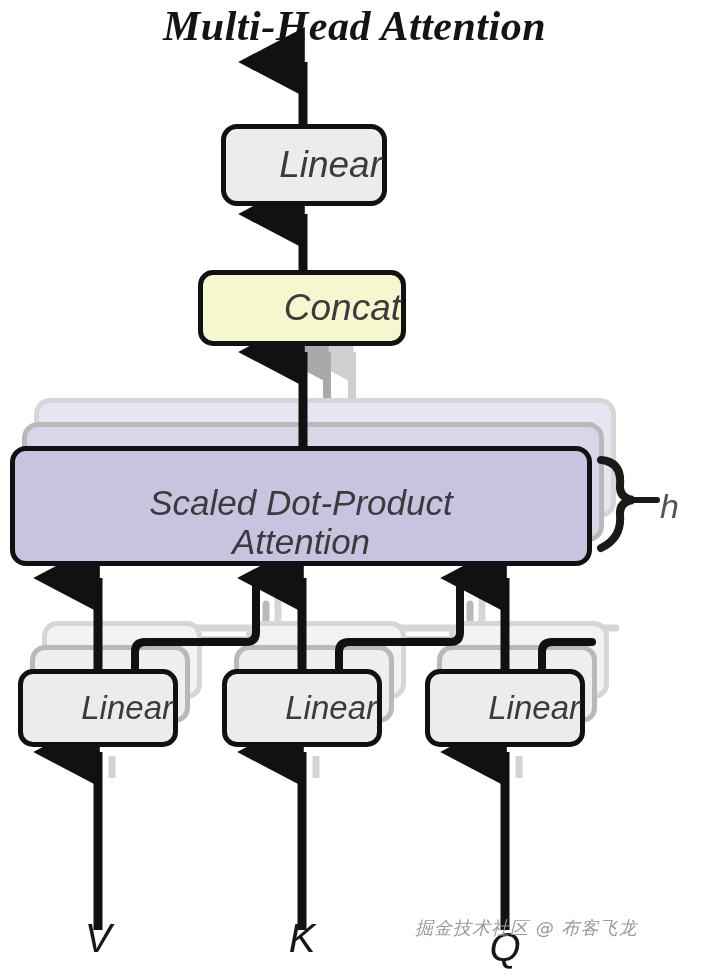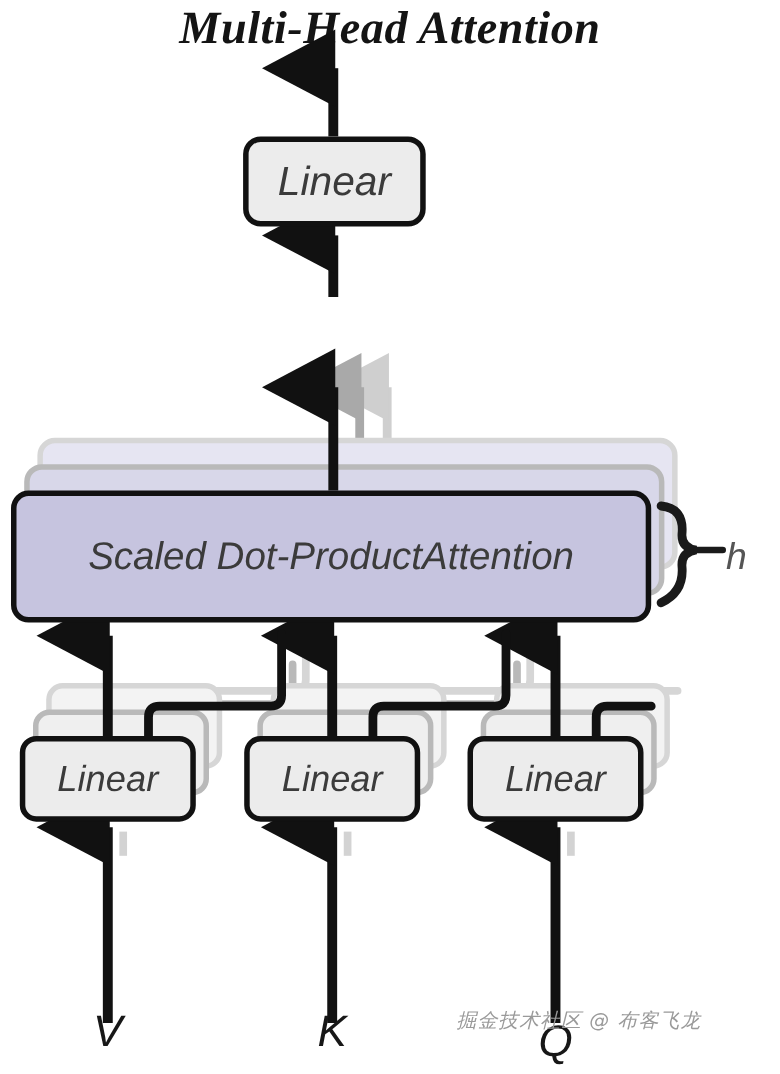--- a/index.html
+++ b/index.html
@@ -34,21 +34,21 @@
     letter-spacing: 0.5px;
     white-space: nowrap;
   }
   .node {
     position: absolute;
     box-sizing: border-box;
     border: 5px solid #111111;
     border-radius: 14px;
     display: flex;
     align-items: center;
-    justify-content: center;
+    justify-content: flex-end;
     text-align: center;
     color: #3b3b3b;
     font-family: "Liberation Sans", sans-serif;
     line-height: 1.12;
   }
   .node.ghost {
     border-color: #b9b9b9;
     color: transparent;
   }
   .node.ghost2 {
@@ -68,21 +68,21 @@
     background: #f7f7cf;
     font-size: 37px;
     border-radius: 15px;
   }
   .attn {
     left: 10px; top: 446px;
     width: 582px; height: 120px;
     background: #c6c4df;
     font-size: 35px;
     border-radius: 16px;
-    flex-direction: row;
+    flex-direction: column;
   }
   .attn .l1, .attn .l2 { display: block; }
   .lin-b {
     top: 669px;
     width: 160px; height: 78px;
     background: #ececec;
     font-size: 33px;
     border-radius: 15px;
   }
   .lin-b.b1 { left: 18px; }
@@ -207,20 +207,23 @@
 
     <path d="M601,460 Q622,462 620,485 Q619,498 633,500 Q619,502 620,515 Q622,538 601,548" stroke="#1a1a1a" stroke-width="8" fill="none" stroke-linecap="round"></path>
     <path d="M633,500 L657,500" stroke="#1a1a1a" stroke-width="6" fill="none" stroke-linecap="round"></path>
   </svg>
 
   <div class="layer-nodes-top">
     <div class="node linear-top">
       <span>Linear</span>
     </div>
 
+    <div class="node concat">
+      <span>Concat</span>
+    </div>
 
     <div class="node attn">
       <span class="l1">Scaled Dot-Product</span>
       <span class="l2">Attention</span>
     </div>
 
     <div class="node lin-b b1">
       <span>Linear</span>
     </div>
     <div class="node lin-b b2">

